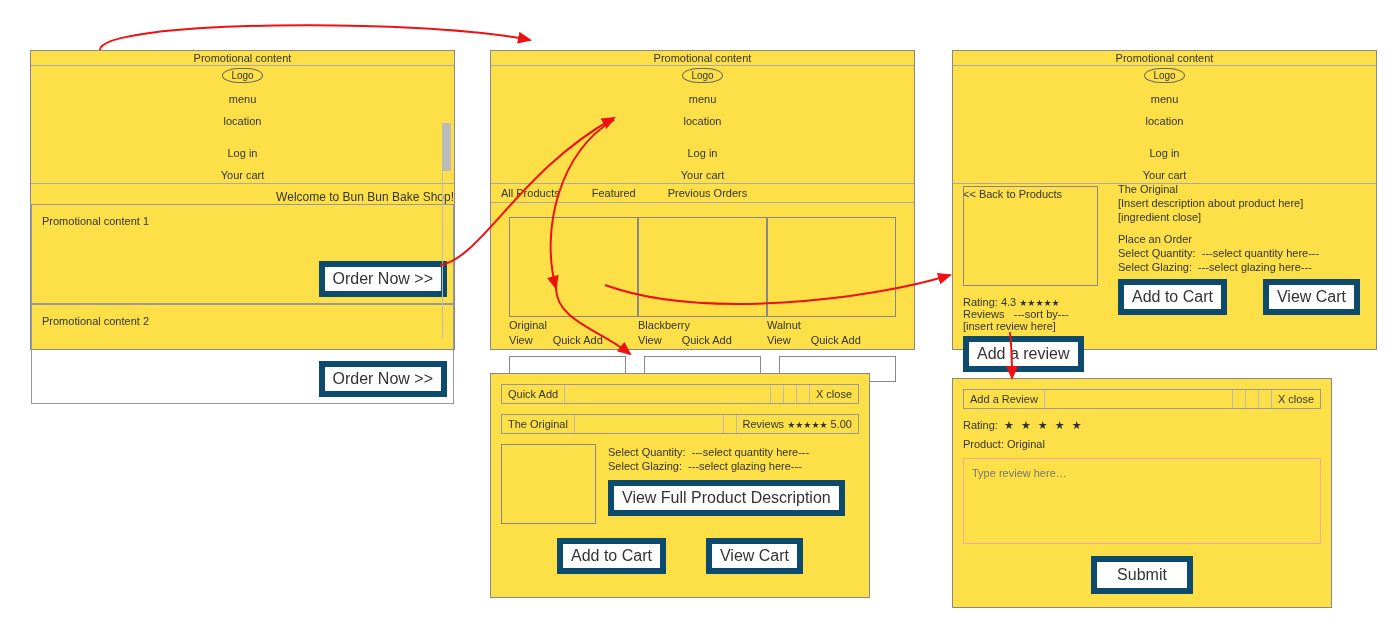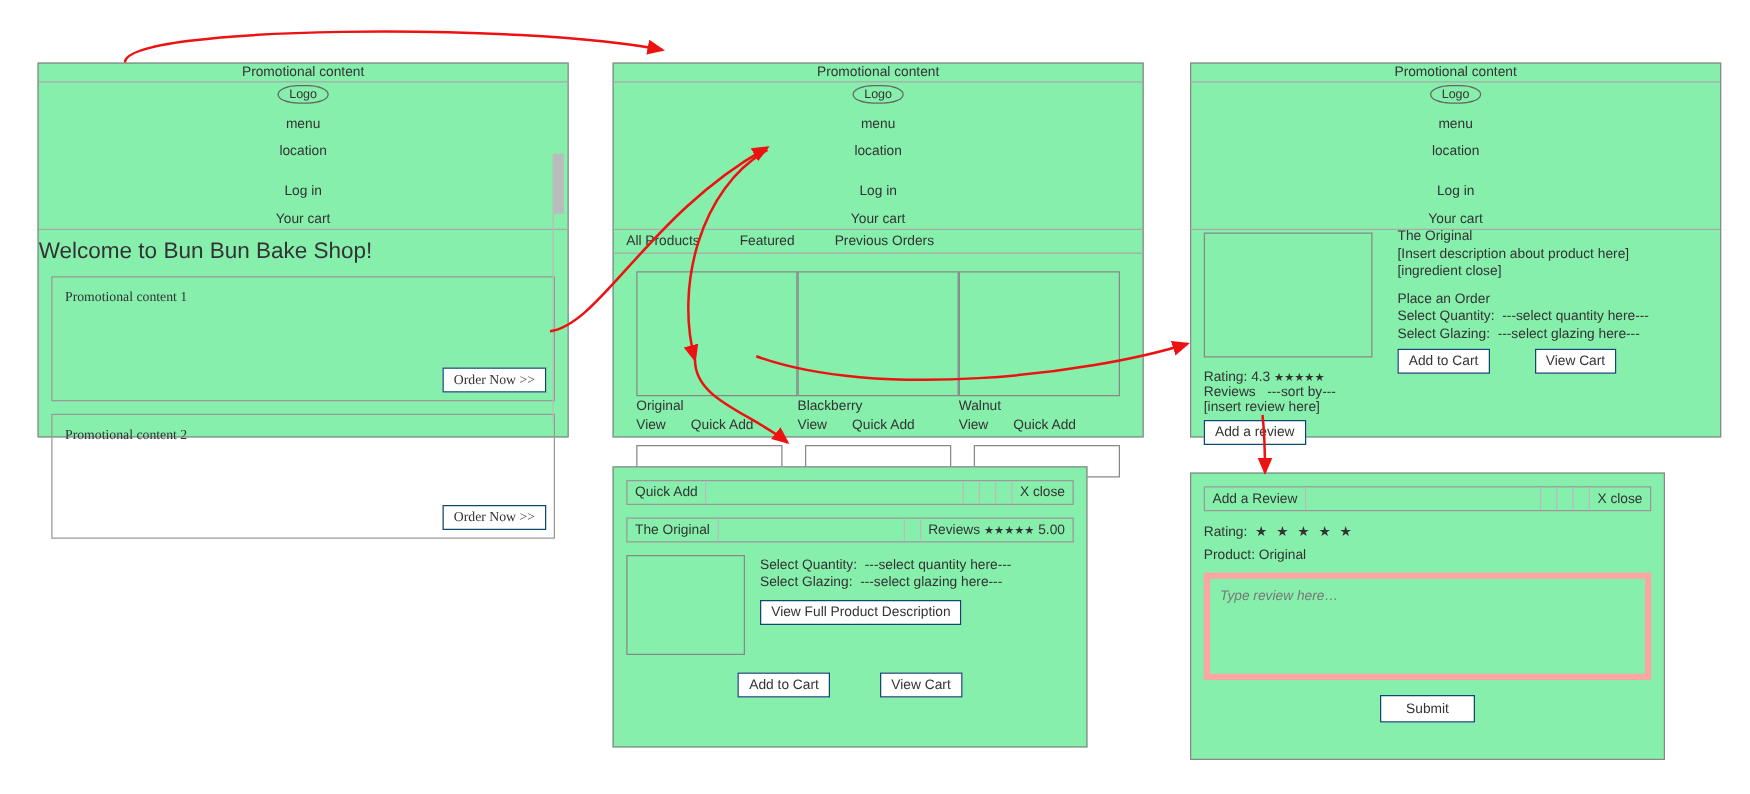--- a/index.html
+++ b/index.html
@@ -10,21 +10,21 @@
     height: 635px;
     font-family: "Segoe UI", Arial, sans-serif;
     font-size: 11px;
     color: #333;
     background: #fff;
     position: relative;
   }
   .frame {
     position: absolute;
     border: 1px solid #888;
-    background: #86efac;
+    background: #fde047;
   }
   .topbar {
     border-bottom: 1px solid #aaa;
     text-align: center;
     padding: 1px 0;
     font-size: 11px;
   }
   .navrow {
     display: flex;
     align-items: center;
@@ -41,62 +41,60 @@
   }
   .navlink { cursor: pointer; }
   .spacer { flex: 1; }
   .subnav {
     display: flex;
     gap: 32px;
     padding: 3px 10px;
     border-bottom: 1px solid #aaa;
   }
   .btn {
-    border: 1px solid #0c4a6e;
+    border: 6px solid #0c4a6e;
     padding: 3px 8px;
-    font-size: 11px;
+    font-size: 16px;
     background: #fff;
     cursor: pointer;
     display: inline-block;
   }
   .promo-card {
     border: 1px solid #999;
-    margin: 10px;
     position: relative;
     padding: 10px;
     height: 100px;
-    font-family: Liberation Serif, serif;
   }
   .promo-card .btn { position: absolute; right: 6px; bottom: 6px; }
   .scrolltrack {
     position: absolute;
     right: 3px; top: 72px; bottom: 10px;
     width: 9px;
     border-left: 1px solid #bbb;
   }
   .scrollthumb {
     position: absolute; top: 0; left: 0; right: 0;
     height: 48px; background: #bbb;
   }
-  .welcome { text-align: left; font-size: 18px; padding: 6px 0 0; }
+  .welcome { text-align: right; font-size: 12px; padding: 6px 0 0; }
   .grid { display: flex; gap: 0; padding: 14px 18px 4px; }
   .cell { flex: 1; }
   .thumb { border: 1px solid #888; height: 100px; }
   .actions { display: flex; gap: 20px; margin-top: 3px; }
   .row2 { display: flex; gap: 18px; padding: 6px 18px 12px; }
   .row2 .thumb { height: 26px; }
   .lbl { margin-top: 2px; }
   
   .prodimg { border: 1px solid #888; position: absolute; }
   .kv { margin: 2px 0; }
   
   .strip { display: flex; border: 1px solid #999; }
   .strip > div { border-right: 1px solid #bbb; padding: 3px 6px; }
   .strip > div:last-child { border-right: none; }
-  .reviewbox { border: 5px solid #fca5a5; padding: 8px; height: 86px; font-style: italic; }
+  .reviewbox { border: 1px solid #fca5a5; padding: 8px; height: 86px; }
   svg.arrows { position: absolute; top: 0; left: 0; pointer-events: none; }
 </style>
 </head>
 <body>
 
 <div class="frame" style="left:30px; top:50px; width:425px; height:300px;">
   <div class="topbar">Promotional content</div>
   <div class="navrow">
     <span class="logo">Logo</span>
     <span class="navlink">menu</span>
@@ -176,20 +174,21 @@
 <div class="frame" style="left:952px; top:50px; width:425px; height:300px;">
   <div class="topbar">Promotional content</div>
   <div class="navrow">
     <span class="logo">Logo</span>
     <span class="navlink">menu</span>
     <span class="navlink">location</span>
     <span class="spacer"></span>
     <span class="navlink">Log in</span>
     <span class="navlink">Your cart</span>
   </div>
+  <div style="padding:4px 10px;">&lt;&lt; Back to Products</div>
 
   <div class="prodimg" style="left:10px; top:135px; width:135px; height:100px;"></div>
 
   <div style="position:absolute; left:165px; top:130px; right:10px;">
     <div class="kv">The Original</div>
     <div class="kv">[Insert description about product here]</div>
     <div class="kv">[ingredient close]</div>
     <div class="kv" style="margin-top:10px;">Place an Order</div>
     <div class="kv">
       <span>Select Quantity:</span>&nbsp;

